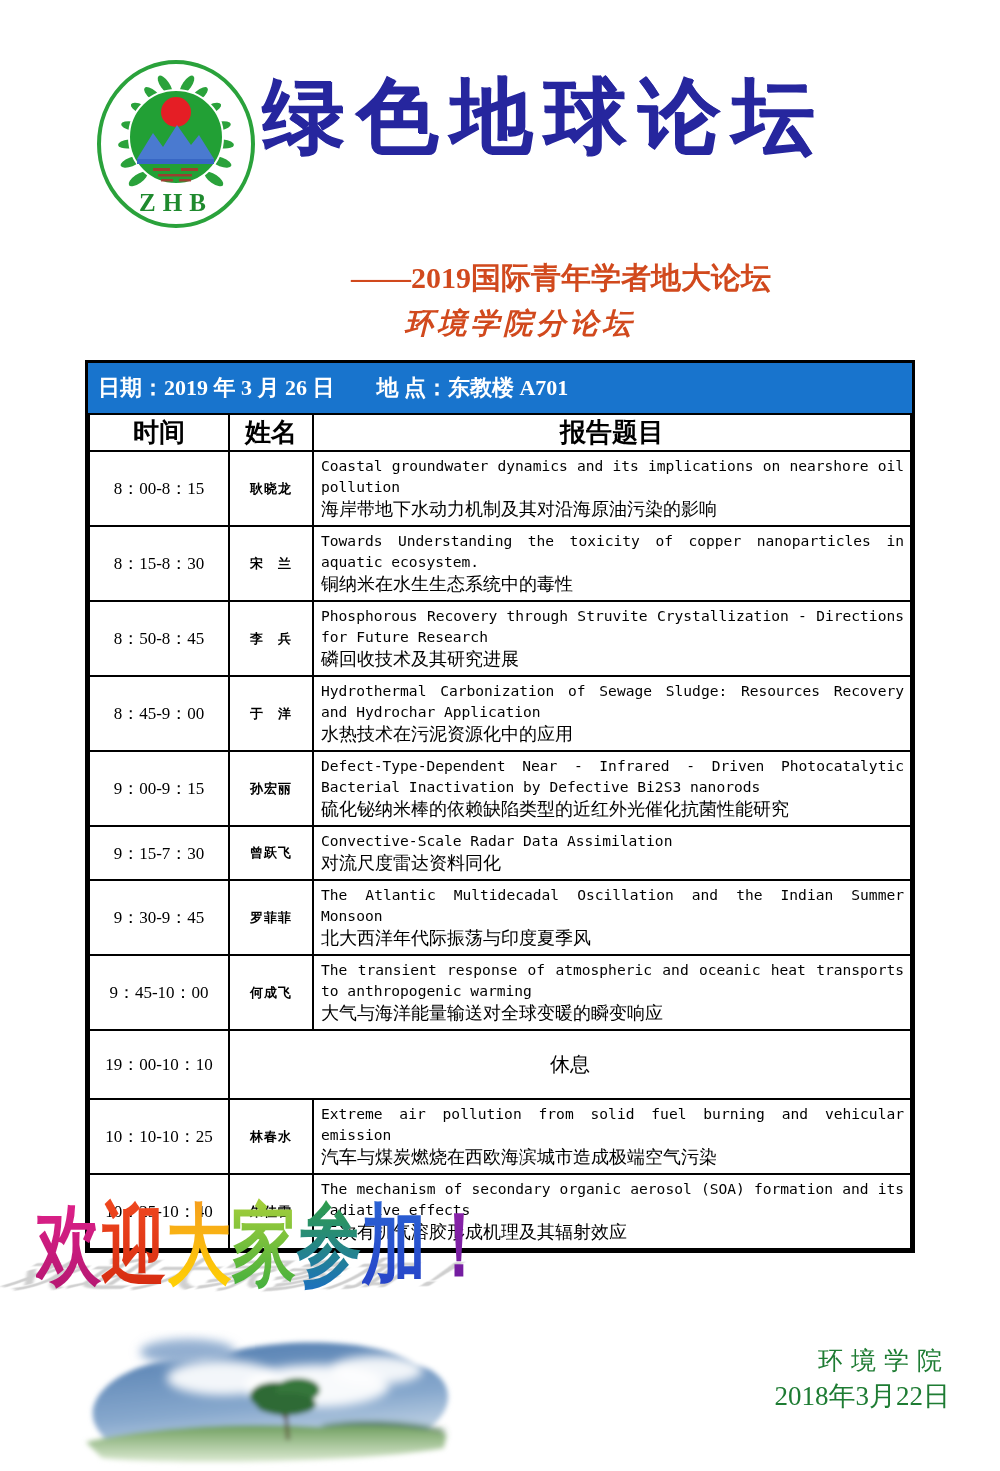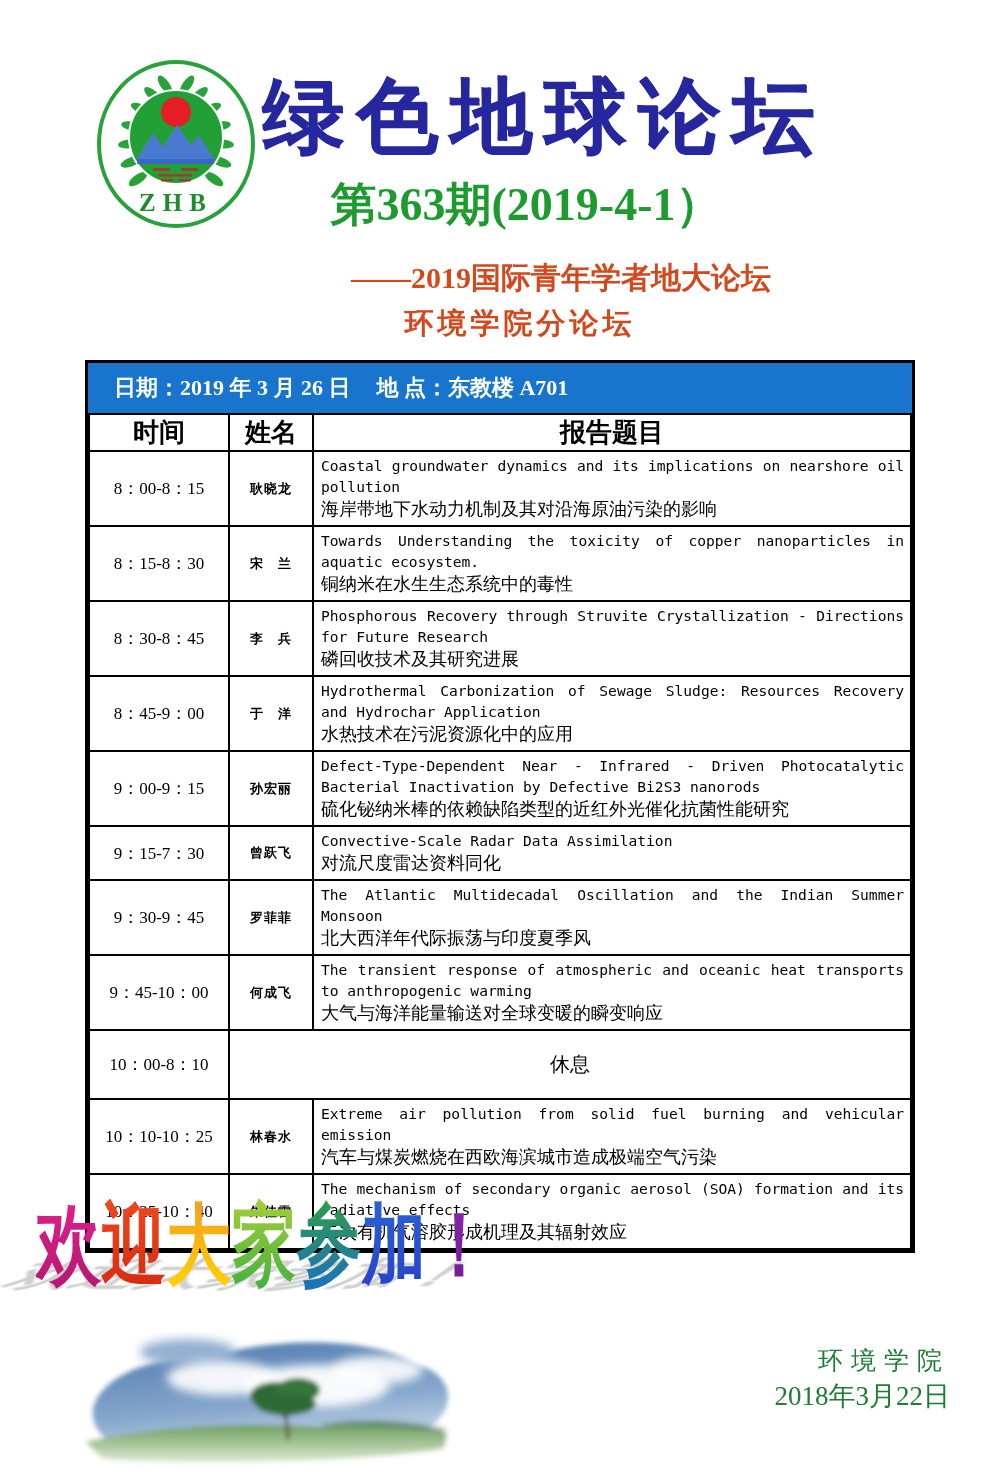--- a/index.html
+++ b/index.html
@@ -15,28 +15,28 @@
   
   .logo{left:95px;top:58px;width:162px;height:172px;}
   .main-title{left:262px;top:62px;width:700px;height:110px;line-height:110px;
     font-size:82px;font-weight:bold;letter-spacing:12px;white-space:nowrap;
     color:var(--title_navy,#26269e);text-shadow:1px 1px 0 var(--title_navy,#26269e);}
   .issue-line{left:0;top:174px;width:1000px;text-align:center;text-indent:52px;
     font-size:46px;font-weight:bold;color:var(--issue_green,#1e9b2f);}
   .subtitle1{left:0;top:258px;width:1000px;text-align:center;text-indent:122px;
     font-size:30px;font-weight:bold;color:var(--subtitle_red,#d1491d);}
   .subtitle2{left:0;top:304px;width:972px;text-align:center;text-indent:68px;
-    font-size:29px;font-weight:bold;letter-spacing:4px;color:var(--subtitle_red,#d1491d);}
+    font-size:29px;font-weight:bold;letter-spacing:4px;color:var(--subtitle_red,#d1491d);font-style:italic;}
 
   
   .sched{left:85px;top:360px;width:830px;border:3px solid var(--border_black,#000);}
   .info-bar{height:50px;background:var(--bar_blue,#1874cd);display:flex;align-items:center;
     color:#fff;font-weight:bold;font-size:22px;}
   .info-bar span{display:block;white-space:nowrap;}
-  .ib-date{width:35%;padding-left:26px;}
+  .ib-date{width:35%;padding-left:10px;}
   .ib-loc{width:34%;}
   .ib-host{width:31%;}
   table{width:100%;border-collapse:collapse;table-layout:fixed;}
   th,td{border:2px solid var(--border_black,#000);vertical-align:middle;}
   th{height:30px;font-size:26px;font-weight:bold;text-align:center;}
   col.ct{width:140px;} col.cn{width:84px;}
   td.c-time{text-align:center;font-size:17px;white-space:nowrap;}
   td.c-name{text-align:center;font-size:13px;font-weight:600;letter-spacing:1px;}
   td.c-title{padding:3px 6px 4px 7px;}
   td.c-break{text-align:center;font-size:20px;font-weight:500;padding:20px;}
@@ -100,21 +100,20 @@
         <rect x="86" y="110" width="17" height="3"></rect>
         <rect x="63" y="116" width="34" height="2.5"></rect>
         <rect x="66" y="121" width="12" height="2.5"></rect>
         <rect x="84" y="121" width="12" height="2.5"></rect>
       </g>
       <text x="81" y="153" text-anchor="middle" font-size="25" font-weight="bold" fill="#1f8a2e" letter-spacing="7" font-family="Liberation Serif, serif">ZHB</text>
     </svg>
   </div>
 
   <div class="abs main-title">绿色地球论坛</div>
-  <div class="abs issue-line">第363期(2019-4-1）</div>
   <div class="abs subtitle1">——2019国际青年学者地大论坛</div>
   <div class="abs subtitle2">环境学院分论坛</div>
 
   <div class="abs sched">
     <div class="info-bar">
       <span class="ib-date">日期：2019 年 3 月 26 日</span>
       <span class="ib-loc">地 点：东教楼 A701</span>
     </div>
     <table>
       <colgroup>
@@ -140,21 +139,21 @@
           </tr>
           <tr>
             <td class="c-time">8：15-8：30</td>
             <td class="c-name">宋　兰</td>
             <td class="c-title">
               <div class="t-en">Towards Understanding the toxicity of copper nanoparticles in aquatic ecosystem.</div>
               <div class="t-cn">铜纳米在水生生态系统中的毒性</div>
             </td>
           </tr>
           <tr>
-            <td class="c-time">8：30-8：45</td>
+            <td class="c-time">8：50-8：45</td>
             <td class="c-name">李　兵</td>
             <td class="c-title">
               <div class="t-en">Phosphorous Recovery through Struvite Crystallization - Directions for Future Research</div>
               <div class="t-cn">磷回收技术及其研究进展</div>
             </td>
           </tr>
           <tr>
             <td class="c-time">8：45-9：00</td>
             <td class="c-name">于　洋</td>
             <td class="c-title">
@@ -188,21 +187,21 @@
           </tr>
           <tr>
             <td class="c-time">9：45-10：00</td>
             <td class="c-name">何成飞</td>
             <td class="c-title">
               <div class="t-en">The transient response of atmospheric and oceanic heat transports to anthropogenic warming</div>
               <div class="t-cn">大气与海洋能量输送对全球变暖的瞬变响应</div>
             </td>
           </tr>
           <tr>
-            <td class="c-time">10：00-8：10</td>
+            <td class="c-time">19：00-10：10</td>
             <td class="c-break" colspan="2">休息</td>
           </tr>
           <tr>
             <td class="c-time">10：10-10：25</td>
             <td class="c-name">林春水</td>
             <td class="c-title">
               <div class="t-en">Extreme air pollution from solid fuel burning and vehicular emission</div>
               <div class="t-cn">汽车与煤炭燃烧在西欧海滨城市造成极端空气污染</div>
             </td>
           </tr>

